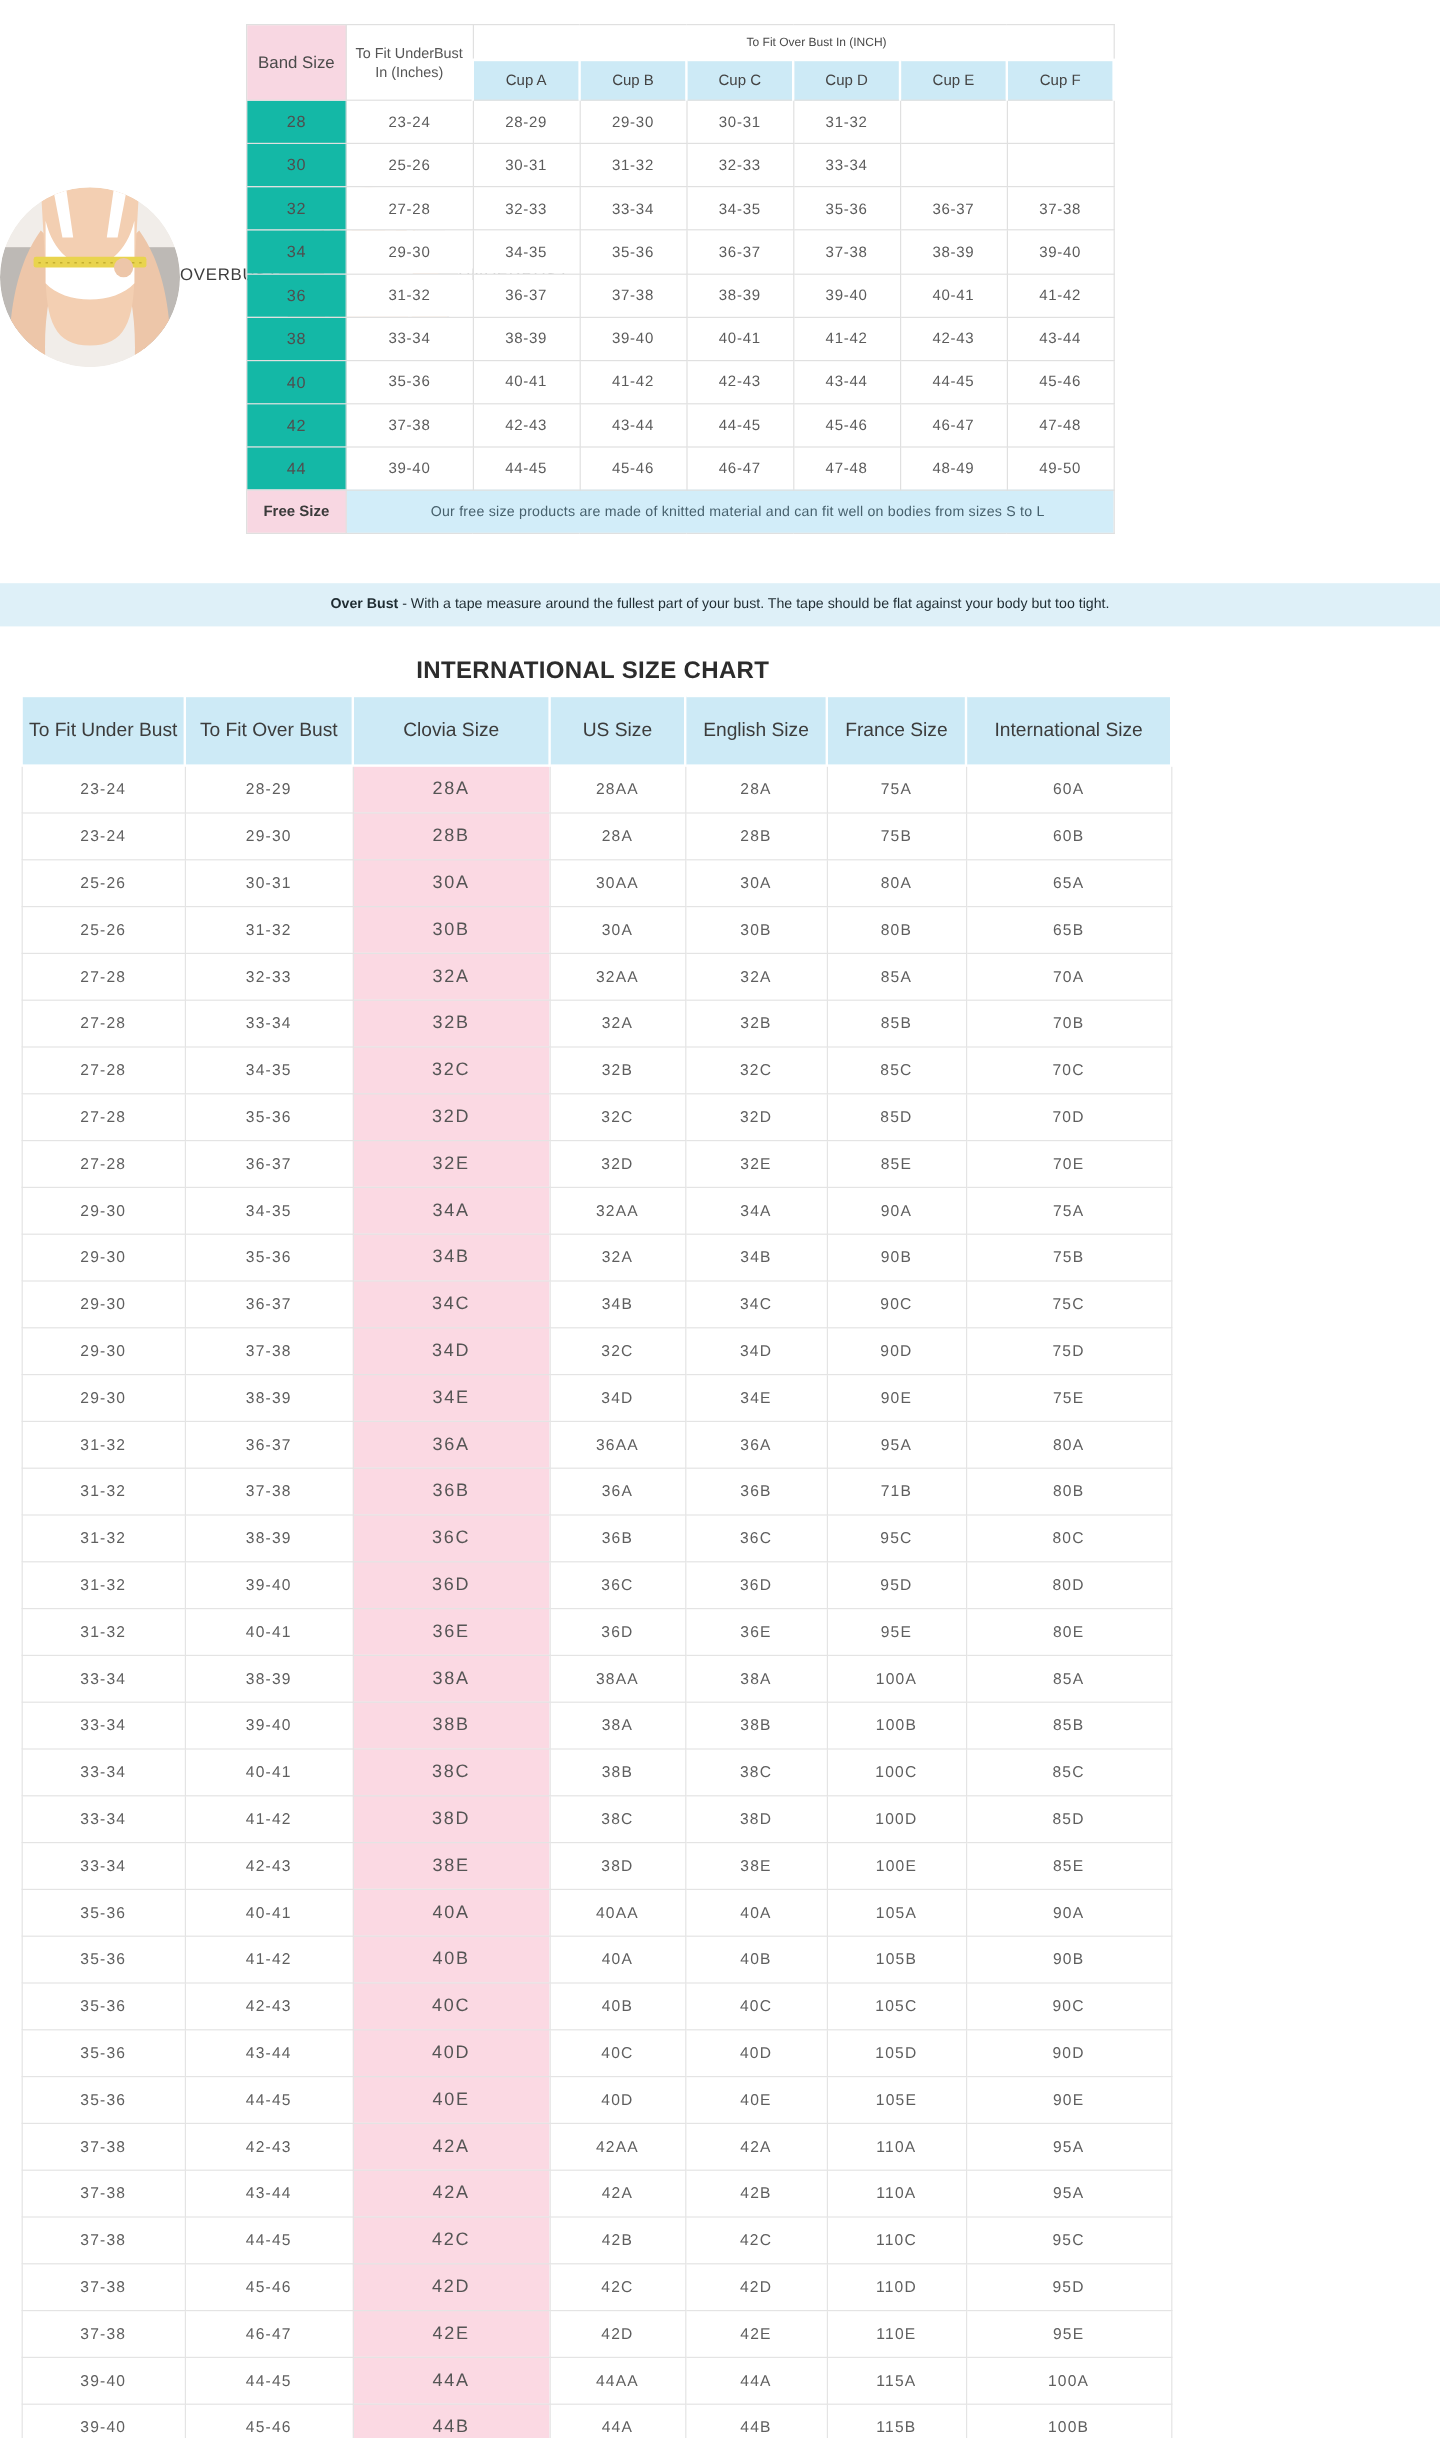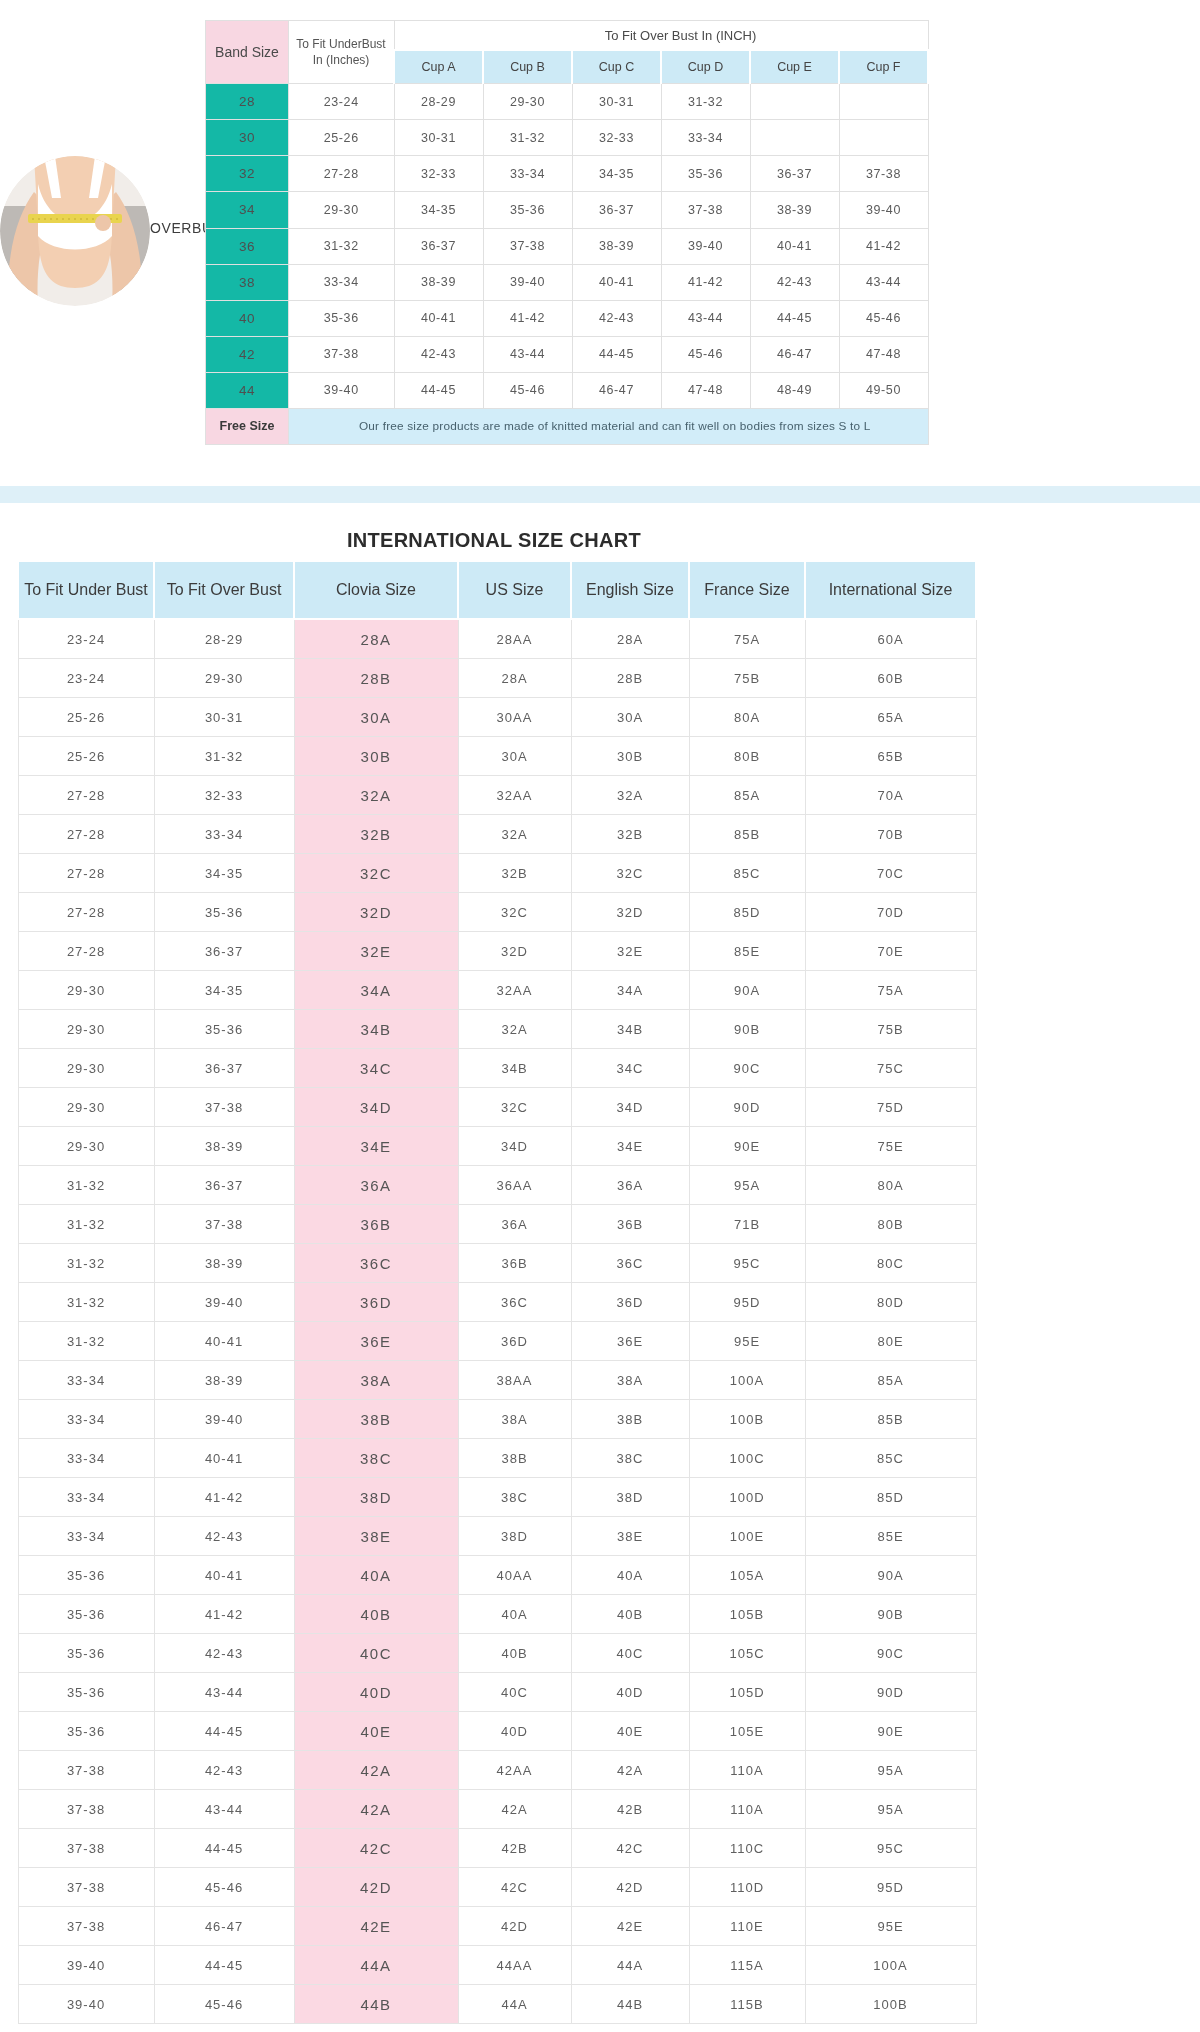--- a/index.html
+++ b/index.html
@@ -10,21 +10,21 @@
   .figures{width:205px;display:flex;align-items:center;flex:0 0 205px;}
   .circle{width:150px;height:150px;border-radius:50%;overflow:hidden;flex:0 0 auto;}
   .circle svg{display:block;width:150px;height:150px;}
   .fig-label{margin:10px 0 16px;font-size:14px;letter-spacing:.6px;color:#3d3d3d;}
 
   table{border-collapse:collapse;}
   .band-table{margin-top:2px;}
   .band-table th,.band-table td{border:1px solid #e0e0e0;text-align:center;font-weight:400;}
   .band-table .band-head{background:#f8d7e2;width:80px;font-size:14px;color:#4a4a4a;}
   .band-table .ub-head{width:92px;font-size:12px;line-height:1.35;color:#555;background:#fff;padding:15px 6px;}
-  .band-table .group-head{font-size:13px;color:#4a4a4a;height:26px;background:#fff;padding-left:40px;}
+  .band-table .group-head{font-size:10px;color:#4a4a4a;height:26px;background:#fff;padding-left:40px;}
   .band-table .cup-head{background:#cdeaf6;height:30px;font-size:12.5px;color:#444;border:2px solid #fff;border-bottom:1px solid #e0e0e0;width:85px;}
   .band-table td{height:33px;font-size:12.5px;letter-spacing:.6px;color:#5b5b5b;background:#fff;}
   .band-table td.band-cell{background:#14b8a6;font-size:13.5px;color:#4f4f4f;}
   .band-table .free-label{background:#f8d7e2;font-weight:700;font-size:12.5px;letter-spacing:0;color:#3a3a3a;}
   .band-table .free-text{background:#d2edf9;color:#47616d;font-size:11.8px;text-align:center;padding-left:14px;letter-spacing:.2px;}
 
   
   .note{margin-top:42px;background:#def0f8;padding:8px 0 9px;text-align:center;font-size:11.8px;line-height:1.55;color:#1e2b31;}
   .note b{font-weight:700;}
 
@@ -204,20 +204,21 @@
     <tbody>
       <tr>
         <td class="free-label">Free Size</td>
         <td colspan="7" class="free-text">Our free size products are made of knitted material and can fit well on bodies from sizes S to L</td>
       </tr>
     </tbody>
   </table>
 </div>
 
 <div class="note">
+  <div><b>Over Bust</b><span> - With a tape measure around the fullest part of your bust. The tape should be flat against your body but too tight.</span></div>
 </div>
 
 <div class="intl-title">INTERNATIONAL SIZE CHART</div>
 
 <table class="intl-table">
   <colgroup>
     <col style="width:136px">
       <col style="width:140px">
       <col style="width:164px">
       <col style="width:113px">

